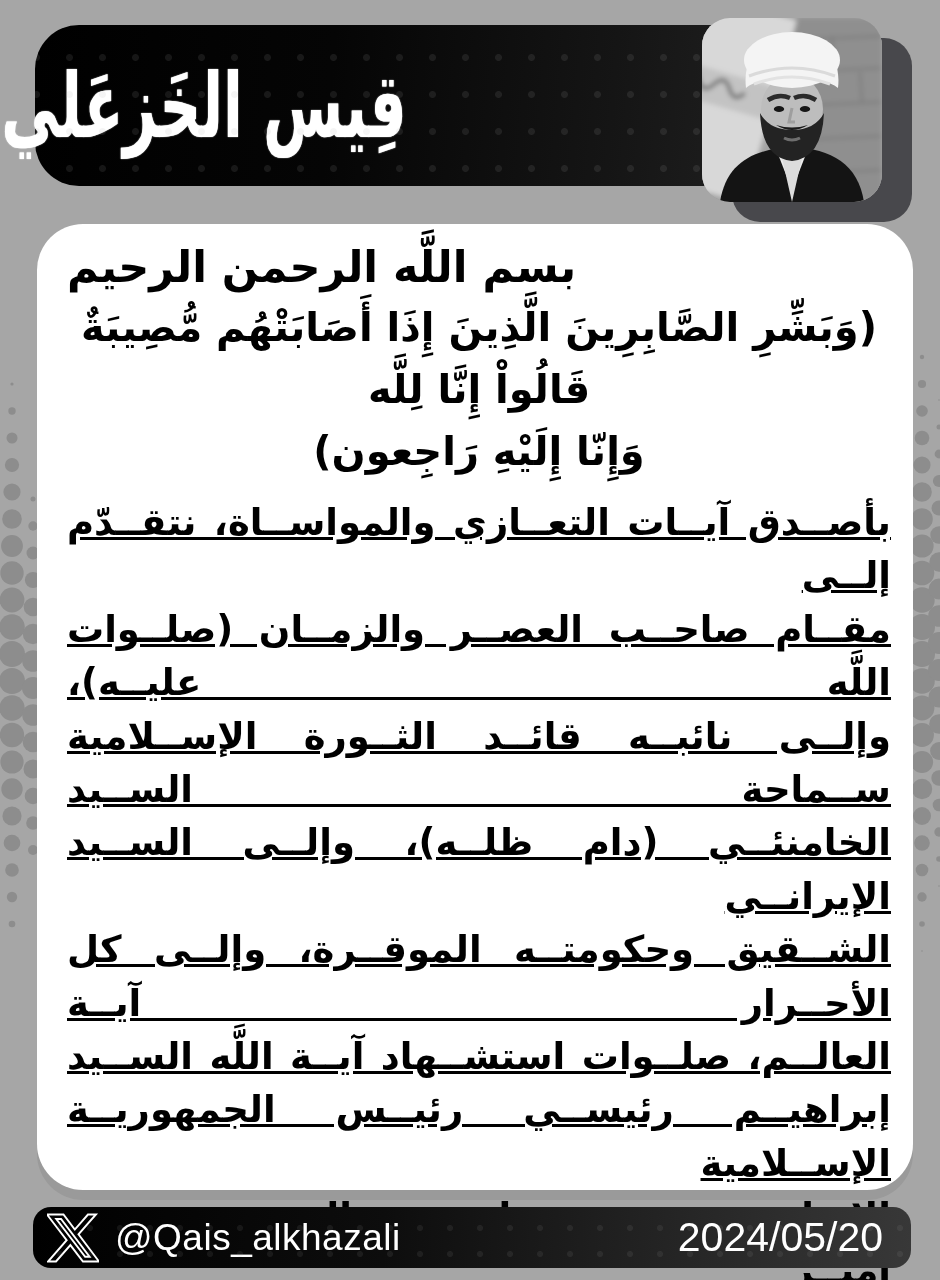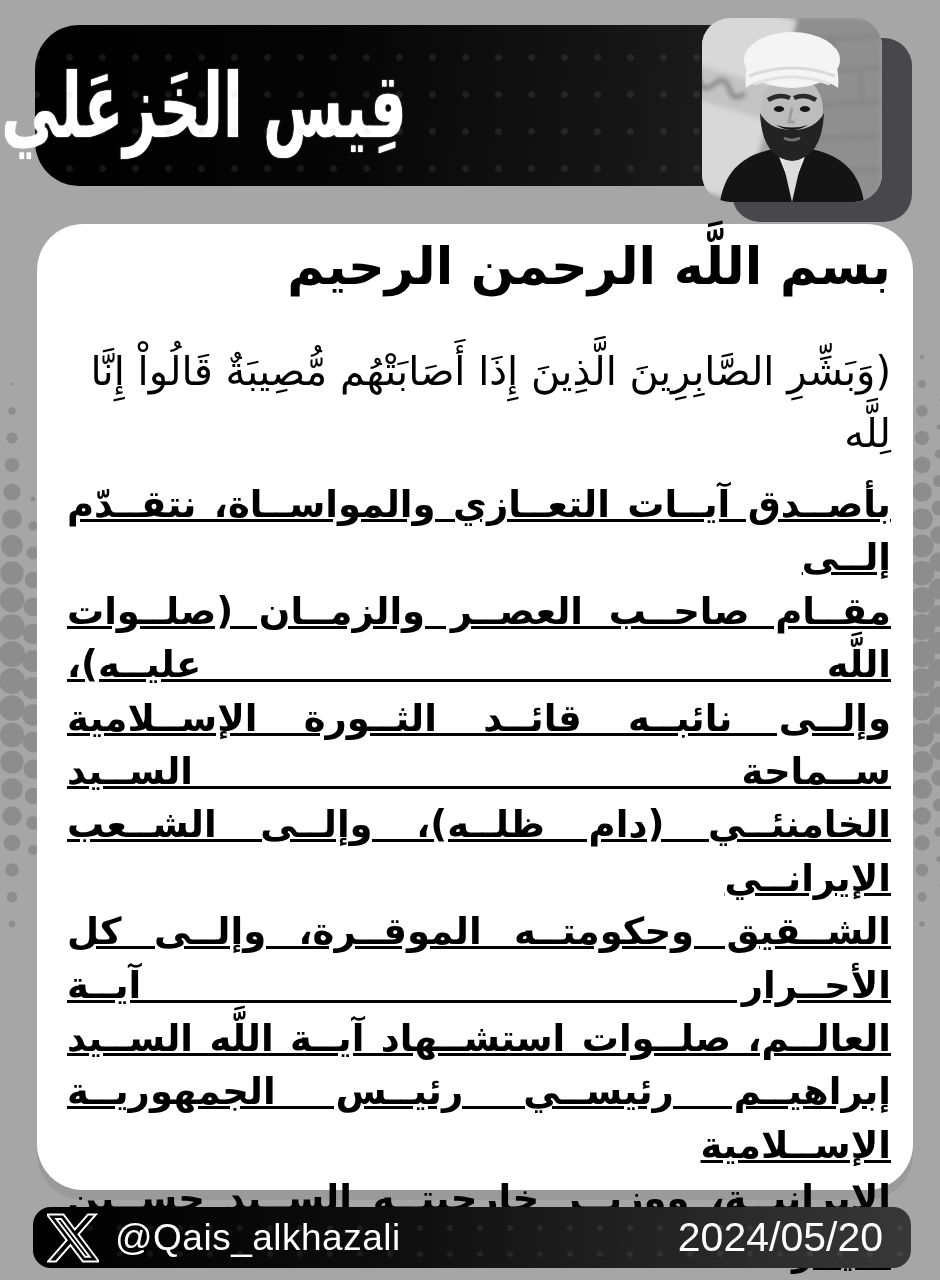--- a/index.html
+++ b/index.html
@@ -39,22 +39,22 @@
     box-shadow:30px 20px 0 #48484c;
   }
   .photo svg{display:block;}
   
   .card{
     position:absolute;left:37px;top:224px;width:876px;height:966px;
     background:#fff;border-radius:46px;z-index:2;box-sizing:border-box;
     padding:14px 22px 0 30px;direction:rtl;color:#000;
     box-shadow:0 10px 0 rgba(0,0,0,0.07);
   }
-  .basmala{font-weight:bold;font-size:51px;line-height:58px;text-align:right;}
-  .verse{font-weight:normal;font-size:40px;line-height:62px;margin-top:44px;}
+  .basmala{font-weight:bold;font-size:43px;line-height:58px;text-align:left;}
+  .verse{font-weight:bold;font-size:40px;line-height:62px;text-align:center;}
   .body-lines{margin-top:14px;}
   .bline{
     font-weight:bold;font-size:37px;line-height:53.4px;
     text-align:justify;text-align-last:justify;text-decoration:underline;
   }
   
   .footer-bar{
     position:absolute;left:33px;top:1207px;width:878px;height:61px;
     border-radius:18px;z-index:3;display:flex;align-items:center;color:#fff;
     background:linear-gradient(92deg,#000 0%,#0d0d0d 40%,#383838 100%);
@@ -216,25 +216,26 @@
       <ellipse cx="90" cy="42" rx="48" ry="28" fill="#f4f4f4"></ellipse>
       <path d="M44 70 C40 36 62 16 90 16 C118 16 140 36 136 70 C120 56 60 56 44 70 Z" fill="#f4f4f4"></path>
       <path d="M47 58 Q90 42 133 58" stroke="#dadada" stroke-width="3" fill="none"></path>
       <path d="M52 66 Q90 52 128 66" stroke="#e2e2e2" stroke-width="3" fill="none"></path>
     </svg>
   </div>
 
   <div class="card">
     <div class="basmala">بسم اللَّه الرحمن الرحيم</div>
     <div class="verse">(وَبَشِّرِ الصَّابِرِينَ الَّذِينَ إِذَا أَصَابَتْهُم مُّصِيبَةٌ قَالُواْ إِنَّا لِلَّه</div>
+    <div class="verse">وَإِنّا إِلَيْهِ رَاجِعون)</div>
     <div class="body-lines">
       <div class="bline">بأصــدق آيــات التعــازي والمواســاة، نتقــدّم إلــى</div>
       <div class="bline">مقــام صاحــب العصــر والزمــان (صلــوات اللَّه عليــه)،</div>
       <div class="bline">وإلــى نائبــه قائــد الثــورة الإســلامية ســماحة الســيد</div>
-      <div class="bline">الخامنئــي (دام ظلــه)، وإلــى الشــعب الإيرانــي</div>
+      <div class="bline">الخامنئــي (دام ظلــه)، وإلــى الســيد الإيرانــي</div>
       <div class="bline">الشــقيق وحكومتــه الموقــرة، وإلــى كل الأحــرار آيــة</div>
       <div class="bline">العالــم، صلــوات استشــهاد آيــة اللَّه الســيد</div>
       <div class="bline">إبراهيــم رئيســي رئيــس الجمهوريــة الإســلامية</div>
       <div class="bline">الإيرانيــة، ووزيــر خارجيتــه الســيد حســين أميــر</div>
 
     </div>
   </div>
 
   <div class="footer-bar">
     <span class="x-logo">

